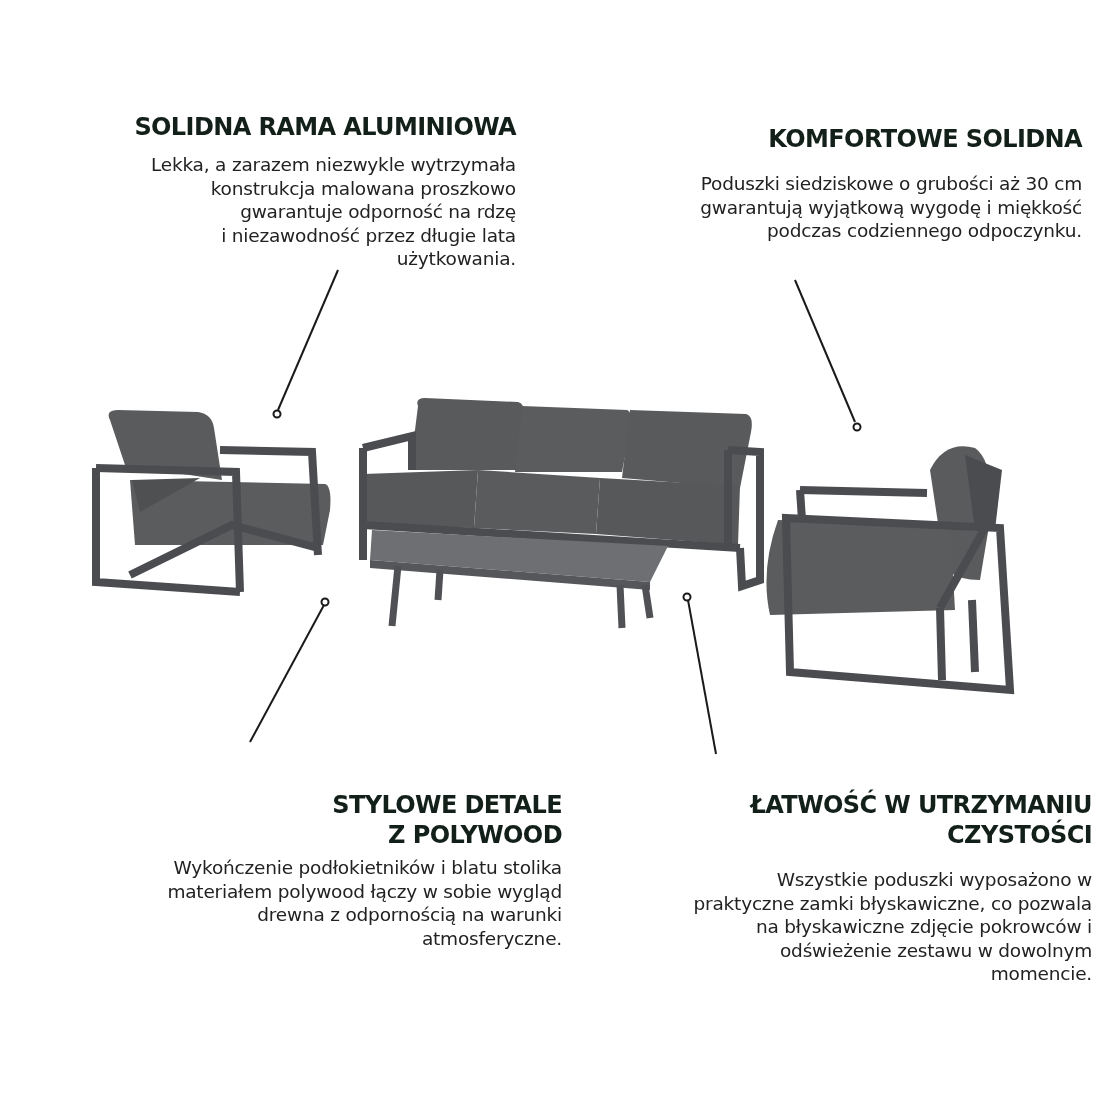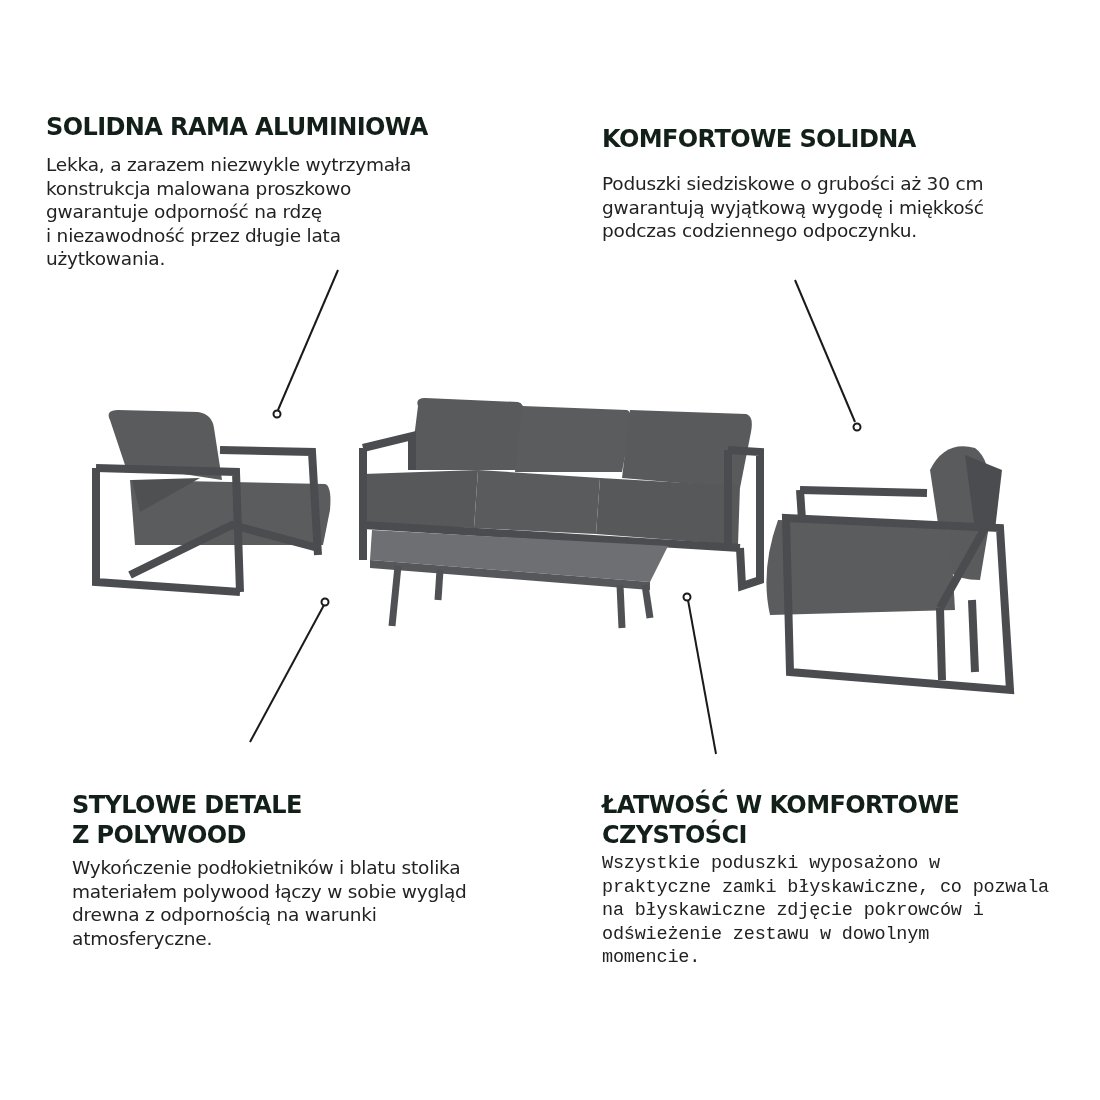--- a/index.html
+++ b/index.html
@@ -1,27 +1,27 @@
 <!DOCTYPE html>
 <html><head>
   <meta charset="utf-8">
   <style>
     html, body { margin: 0; padding: 0; background: #ffffff; }
     body { width: 1100px; height: 1100px; position: relative; overflow: hidden; font-family: "DejaVu Sans", sans-serif; color: #1f1f1f; }
-    .block { position: absolute; }
+    .block { position: absolute; text-align: right; }
     .title { font-family: "DejaVu Sans", sans-serif; font-weight: bold; font-size: 24px; line-height: 30px; color: #13201a; letter-spacing: -0.6px; white-space: pre-line; margin: 0; }
     .desc { font-size: 18.5px; line-height: 23.5px; color: #222; margin: 0; white-space: pre-line; letter-spacing: -0.2px; }
     #b1 { left: 46px; top: 112px; width: 470px; }
     #b1 .desc { margin-top: 11px; }
     #b2 { left: 602px; top: 124px; width: 480px; }
     #b2 .desc { margin-top: 18px; }
     #b3 { left: 72px; top: 790px; width: 490px; }
     #b3 .desc { margin-top: 6px; }
     #b4 { left: 602px; top: 790px; width: 490px; }
-    #b4 .desc { margin-top: 2px; font-family: Liberation Mono, monospace; }
+    #b4 .desc { margin-top: 18px; }
     #scene { position: absolute; left: 0; top: 0; width: 1100px; height: 1100px; pointer-events: none; }
   </style>
 </head>
 <body>
 
 <svg id="scene" viewBox="0 0 1100 1100" xmlns="http://www.w3.org/2000/svg">
 
   <g stroke="#1a1a1a" stroke-width="2" fill="none">
     <line x1="338" y1="270" x2="278" y2="410"></line>
     <circle cx="277" cy="414" r="3.5" fill="#fff"></circle>
@@ -106,20 +106,20 @@
 <div class="block" id="b3">
   <h2 class="title">STYLOWE DETALE
  Z POLYWOOD</h2>
   <p class="desc">Wykończenie podłokietników i blatu stolika
 materiałem polywood łączy w sobie wygląd
 drewna z odpornością na warunki
 atmosferyczne.</p>
 </div>
 
 <div class="block" id="b4">
-  <h2 class="title">ŁATWOŚĆ W KOMFORTOWE
+  <h2 class="title">ŁATWOŚĆ W UTRZYMANIU
 CZYSTOŚCI</h2>
   <p class="desc">Wszystkie poduszki wyposażono w
 praktyczne zamki błyskawiczne, co pozwala
 na błyskawiczne zdjęcie pokrowców i
 odświeżenie zestawu w dowolnym
 momencie.</p>
 </div>
 
 </body></html>

